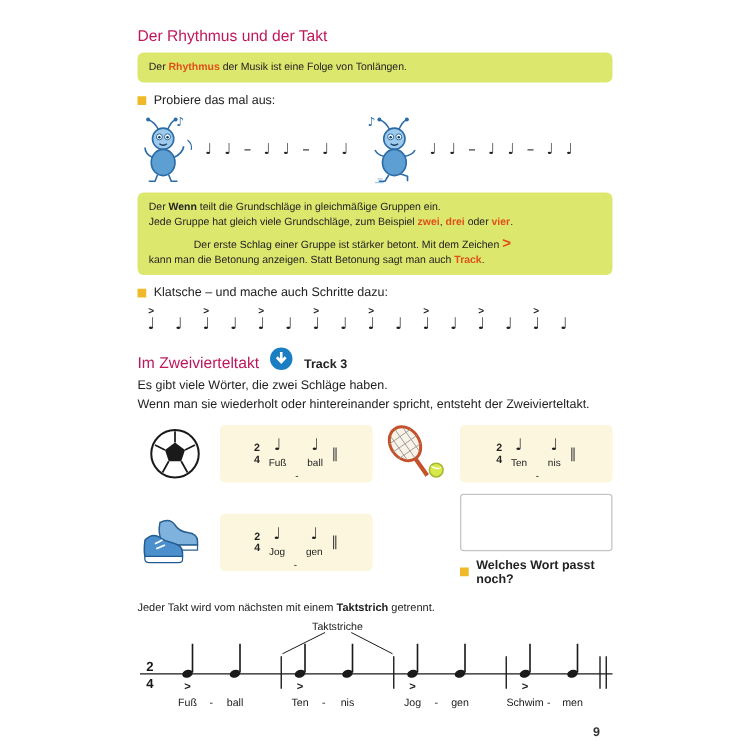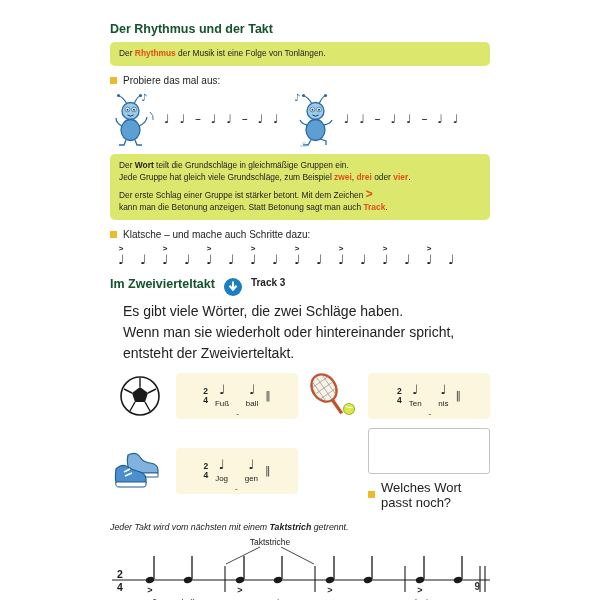--- a/index.html
+++ b/index.html
@@ -1,55 +1,55 @@
 <!DOCTYPE html>
 <html><head>
 <meta charset="utf-8">
 <style>
   html,body{margin:0;padding:0;}
   body{
     width:600px;height:600px;overflow:hidden;background:#ffffff;
     font-family:"Liberation Sans",sans-serif;color:#222;position:relative;
   }
   .page{position:absolute;inset:0;padding:22px 110px 0 110px;box-sizing:border-box;}
-  h1,h2{color:#14532d;font-size:12.5px;font-weight:bold;margin:0;}
+  h1,h2{color:#be185d;font-size:12.5px;font-weight:normal;margin:0;}
   h1{margin-bottom:6px;}
   .limebox{background:#dce76e;border-radius:5px;padding:6px 9px;margin:4px 0 9px;}
   .limebox .ln{font-size:8.4px;line-height:1.4;white-space:nowrap;}
-  .limebox .ln.gap{margin-top:5px;}
+  .limebox .ln.gap{margin-top:5px;margin-left:36px;}
   .b{font-weight:bold;}
   .r{color:#e05019;font-weight:bold;}
   .ra{color:#e05019;font-weight:bold;font-size:12px;line-height:1;}
   .brow{display:flex;align-items:center;gap:6px;font-size:10px;margin:3px 0 4px;}
   .sqbullet{width:7px;height:7px;background:#f0b929;flex:0 0 auto;}
   .illu-row{display:flex;align-items:center;gap:8px;margin:2px 0 6px;height:58px;}
   .note-row{font-family:"DejaVu Sans",sans-serif;font-size:12px;letter-spacing:3px;white-space:nowrap;}
   .rhy{display:flex;margin:2px 0 10px;}
   .ncell{display:flex;flex-direction:column;align-items:center;width:22px;}
   .nacc{font-size:8px;font-weight:bold;height:9px;line-height:9px;}
   .nglyph{font-family:"DejaVu Sans",sans-serif;font-size:13px;line-height:14px;}
-  .h2row{display:flex;align-items:flex-start;gap:8px;margin:10px 0 4px;}
+  .h2row{display:flex;align-items:flex-end;gap:8px;margin:10px 0 4px;}
   .tracklabel{font-size:10px;font-weight:bold;}
-  .para{font-size:14px;line-height:1.5;margin:2px 13px 8px;}
+  .para{font-size:10px;line-height:1.5;margin:2px 0 8px;}
   .wrow{display:flex;align-items:center;margin:2px 0 8px;}
   .imgslot{width:60px;display:flex;justify-content:center;align-items:center;flex:0 0 auto;}
   .notebox{
     background:#fbf6dd;border-radius:4px;width:122px;height:46px;margin-left:6px;
     display:flex;align-items:center;justify-content:center;gap:7px;flex:0 0 auto;
   }
   .timesig{display:flex;flex-direction:column;line-height:1.05;font-weight:bold;font-size:8.5px;text-align:center;}
   .ncol{display:flex;flex-direction:column;align-items:center;line-height:1;}
   .syl{font-size:8px;margin-top:3px;}
   .hyph{font-size:8px;align-self:flex-end;padding-bottom:1px;}
   .endbar{font-family:"DejaVu Sans",sans-serif;font-size:11px;color:#444;}
   .spacer{flex:1;}
   .rcol{display:flex;flex-direction:column;width:122px;flex:0 0 auto;}
   .emptybox{background:#fff;border:1px solid #c4c4c4;border-radius:3px;width:120px;height:44px;}
-  .rcol .brow{margin-top:6px;font-size:13px;}
-  .caption{font-size:8.8px;margin:4px 0 2px;font-style:italic;}
+  .rcol .brow{margin-top:6px;font-size:10px;font-weight:bold;}
+  .caption{font-size:8.8px;margin:4px 0 2px;}
   .staff{display:block;margin-top:2px;}
   .staff line{stroke:#1a1a1a;}
   .staff .ptr{stroke-width:0.8;}
   .staff .base{stroke-width:1;}
   .staff .bar{stroke-width:1.1;}
   .staff text{font-family:"Liberation Sans",sans-serif;fill:#1a1a1a;}
   .staff .st-label{font-size:8.5px;}
   .staff .ts{font-size:10.5px;font-weight:bold;}
   .staff .acc{font-size:9px;font-weight:bold;}
   .staff .syt{font-size:8.5px;}
@@ -111,21 +111,21 @@
       <path d="M34,34 q6,-1 8,-5" stroke="#2b6ba6" fill="none" stroke-width="1.3"></path>
       <path d="M17,34 q-5,-1 -7,-5" stroke="#2b6ba6" fill="none" stroke-width="1.3"></path>
       <path d="M21,49 l-3,5 -5,0" stroke="#2b6ba6" stroke-width="1.3" fill="none"></path>
       <path d="M30,48 l6,2 0,4" stroke="#2b6ba6" stroke-width="1.3" fill="none"></path>
       <path d="M10,55 l7,0 M12,52 l4,0" stroke="#9ecbec" stroke-width="1"></path>
     </svg>
     <span class="note-row">♩ ♩ – ♩ ♩ – ♩ ♩</span>
   </div>
 
   <div class="limebox">
-    <div class="ln"><span>Der </span><span class="b">Wort</span><span> teilt die Grundschläge in gleichmäßige Gruppen ein.</span></div>
+    <div class="ln"><span>Der </span><span class="b">Wenn</span><span> teilt die Grundschläge in gleichmäßige Gruppen ein.</span></div>
     <div class="ln"><span>Jede Gruppe hat gleich viele Grundschläge, zum Beispiel </span><span class="r">zwei</span><span>, </span><span class="r">drei</span><span> oder </span><span class="r">vier</span><span>.</span></div>
     <div class="ln gap"><span>Der erste Schlag einer Gruppe ist stärker betont. Mit dem Zeichen </span><span class="ra">&gt;</span></div>
     <div class="ln"><span>kann man die Betonung anzeigen. Statt Betonung sagt man auch </span><span class="r">Track</span><span>.</span></div>
   </div>
 
   <div class="brow">
     <span class="sqbullet"></span>
     <span>Klatsche – und mache auch Schritte dazu:</span>
   </div>
 

